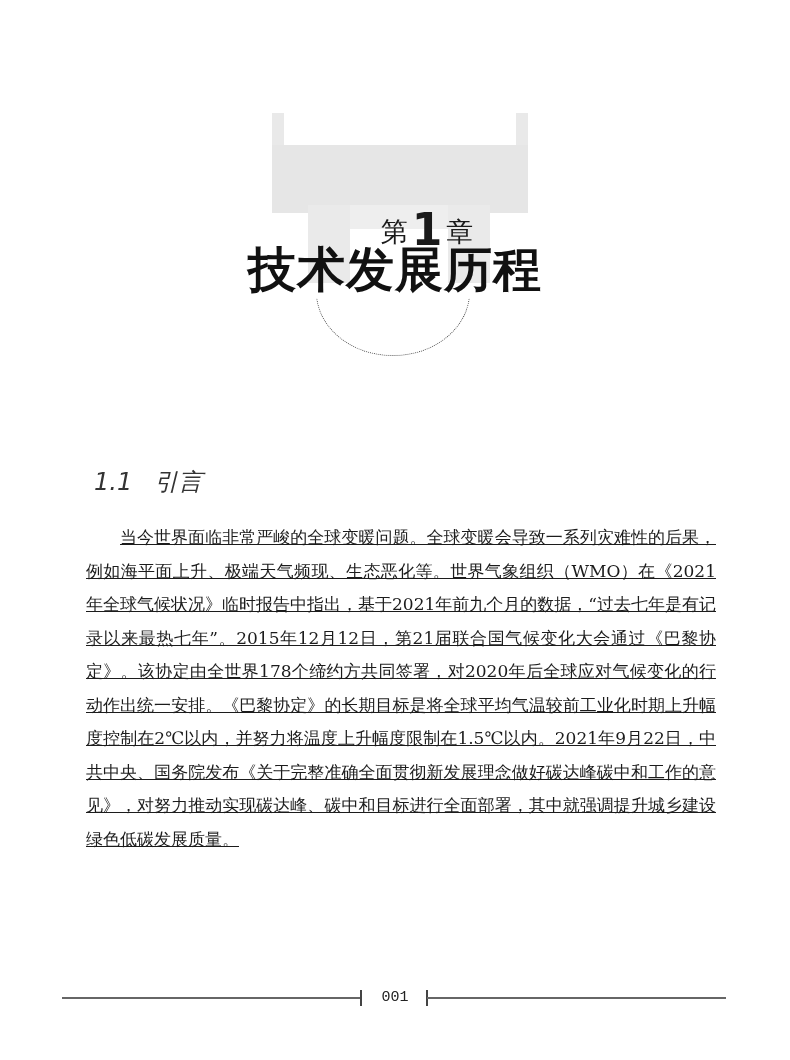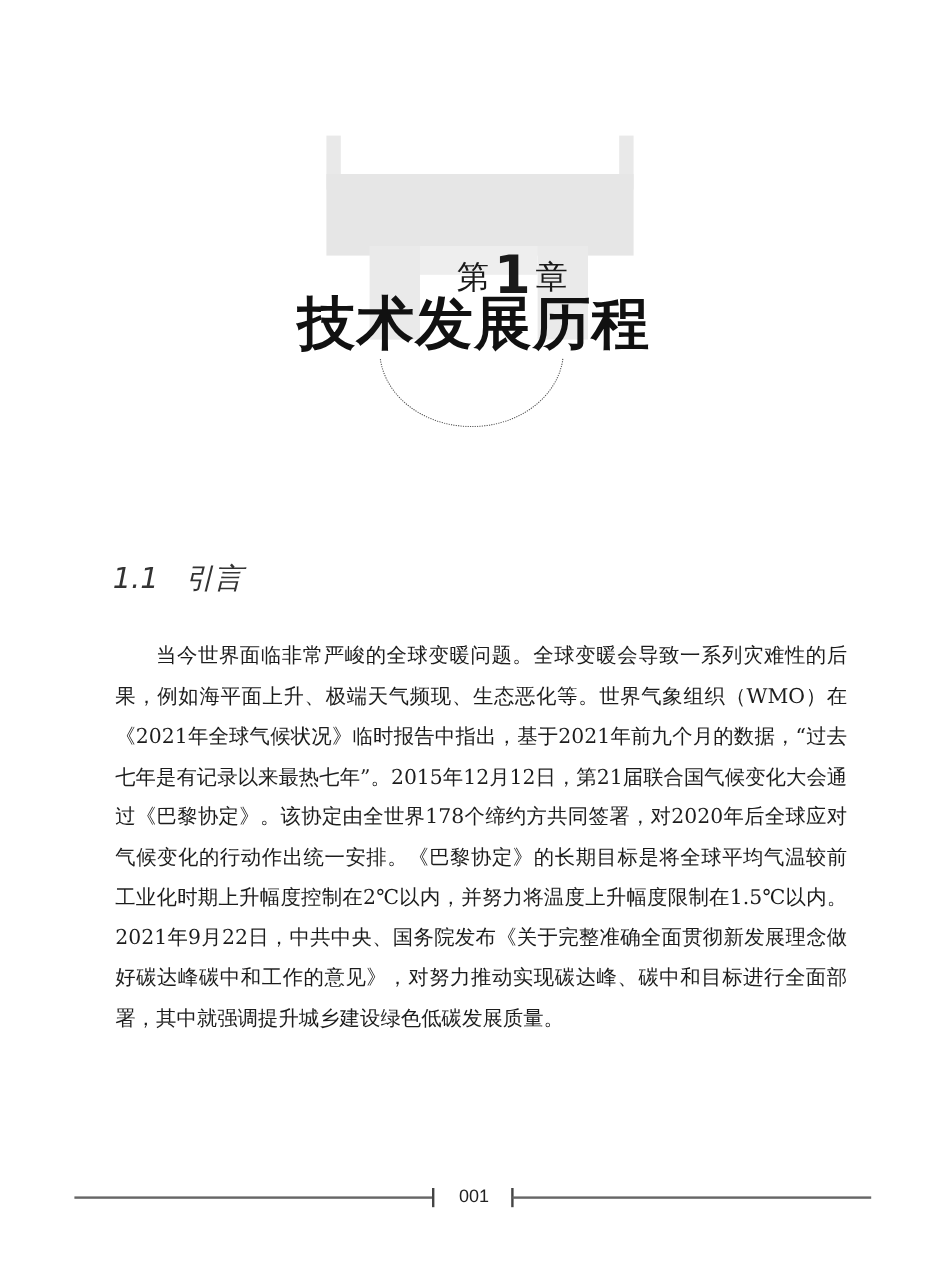--- a/index.html
+++ b/index.html
@@ -37,34 +37,34 @@
   .section-heading {
     position: absolute; left: 94px; top: 466px;
     font-family: "DejaVu Sans", "Liberation Sans", sans-serif; font-size: 24px; color: #333; font-style: italic;
   }
   .section-heading .sec-num { margin-right: 22px; }
 
   .body-text {
     position: absolute; left: 86px; top: 521px; width: 630px;
     font-size: 17px; line-height: 33.5px; text-align: justify; color: #1c1c1c;
   }
-  .body-text p { margin: 10px; text-indent: 2em; }
+  .body-text p { margin: 0; text-indent: 2em; text-decoration: underline; }
 
   .footer {
     position: absolute; left: 62px; top: 990px; width: 664px; height: 20px;
   }
   .footer .line { position: absolute; top: 7px; height: 1.5px; background: #666; }
   .footer .line-left { left: 0; width: 298px; }
   .footer .line-right { left: 365px; width: 299px; }
   .footer .tick { position: absolute; top: 0; width: 1.5px; height: 16px; background: #444; }
   .footer .tick-left { left: 298px; }
   .footer .tick-right { left: 364px; }
   .footer .page-num {
     position: absolute; left: 306px; top: -1px; width: 54px; text-align: center;
-    font-family: Liberation Sans, sans-serif; font-size: 15px; color: #222;
+    font-family: Liberation Mono, monospace; font-size: 15px; color: #222;
   }
 </style>
 </head>
 <body>
 
 <div>
   <div class="bg-shape bg-top-left"></div>
   <div class="bg-shape bg-top-right"></div>
   <div class="bg-shape bg-band"></div>
   <div class="bg-shape bg-stem-left"></div>

